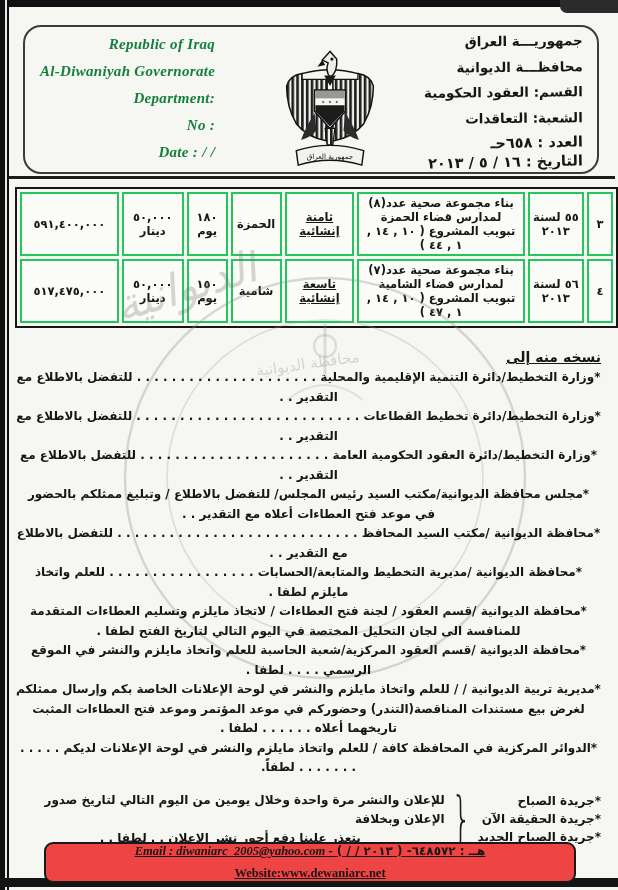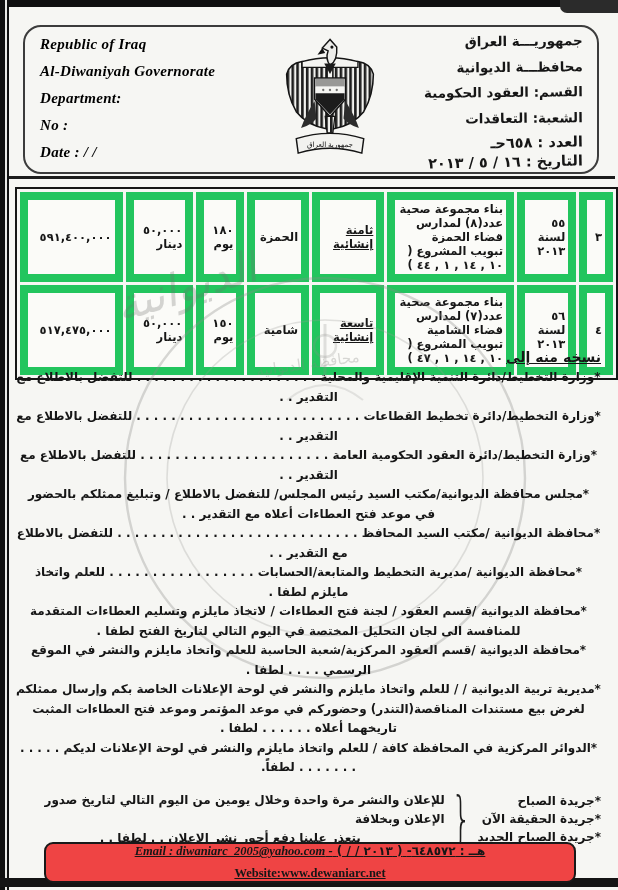--- a/index.html
+++ b/index.html
@@ -9,31 +9,31 @@
   .scan-top{position:absolute;top:0;left:0;width:618px;height:7px;background:#101010;}
   .scan-left{position:absolute;top:0;left:0;width:9px;height:890px;background:#101010;}
   .scan-left::after{content:"";position:absolute;left:5px;top:0;width:1.5px;height:100%;background:#e9e9e6;}
   .scan-bottom{position:absolute;top:878px;left:0;width:618px;height:9px;background:#141414;}
   .scan-corner-tr{position:absolute;top:0;right:0;width:58px;height:13px;background:#2b2b2b;border-radius:0 0 0 7px;}
   .rule-above-table{position:absolute;left:9px;top:176px;width:606px;height:2.5px;background:#1c1c1c;}
 
   
   .hdr-box{position:absolute;left:23px;top:25px;width:572px;height:145px;border:2px solid #3c3c3c;border-radius:18px;}
   .hdr-en{position:absolute;left:15px;top:9px;font-family:"Liberation Serif","DejaVu Serif",serif;
-          font-style:italic;font-weight:bold;font-size:15px;color:#000000;}
+          font-style:italic;font-weight:bold;font-size:15px;color:#15803d;text-align:right;}
   .hdr-en div{margin-bottom:10px;line-height:17px;letter-spacing:.3px;}
   .hdr-ar{position:absolute;right:14px;top:6px;direction:rtl;text-align:right;font-weight:bold;font-size:13.5px;}
   .hdr-ar .a-line{margin-bottom:8.5px;line-height:17px;transform:rotate(-.6deg);}
   .hdr-ar .a-hand{font-size:14.5px;margin-bottom:3px;transform:rotate(-1.2deg);}
-  .emblem{position:absolute;left:252px;top:8px;width:106px;height:136px;font-family:Liberation Serif, serif;}
+  .emblem{position:absolute;left:252px;top:20px;width:106px;height:136px;}
 
   
   .tbl-wrap{position:absolute;left:15px;top:187px;}
   table.ttable{border-collapse:separate;border-spacing:3px;border:2.5px solid #151515;direction:rtl;background:#f6f6f3;}
-  table.ttable td{border:8px solid #22c55e;background:#fbfbf8;text-align:right;vertical-align:middle;
+  table.ttable td{border:2px solid #22c55e;background:#fbfbf8;text-align:center;vertical-align:middle;
                   font-weight:bold;font-size:11.5px;line-height:14px;padding:2px 3px;height:44px;}
   td.c-rownum{background:#a5a5a3;width:19px;font-size:12.5px;}
   td.c-tender{width:52px;}
   td.c-desc{width:192px;font-size:11px;}
   td.c-cat{width:66px;text-decoration:underline;}
   td.c-loc{width:42px;}
   td.c-dur{width:34px;}
   td.c-dep{width:56px;}
   td.c-amt{width:94px;font-size:11.5px;letter-spacing:.5px;}
   .two-line span{display:block;}

